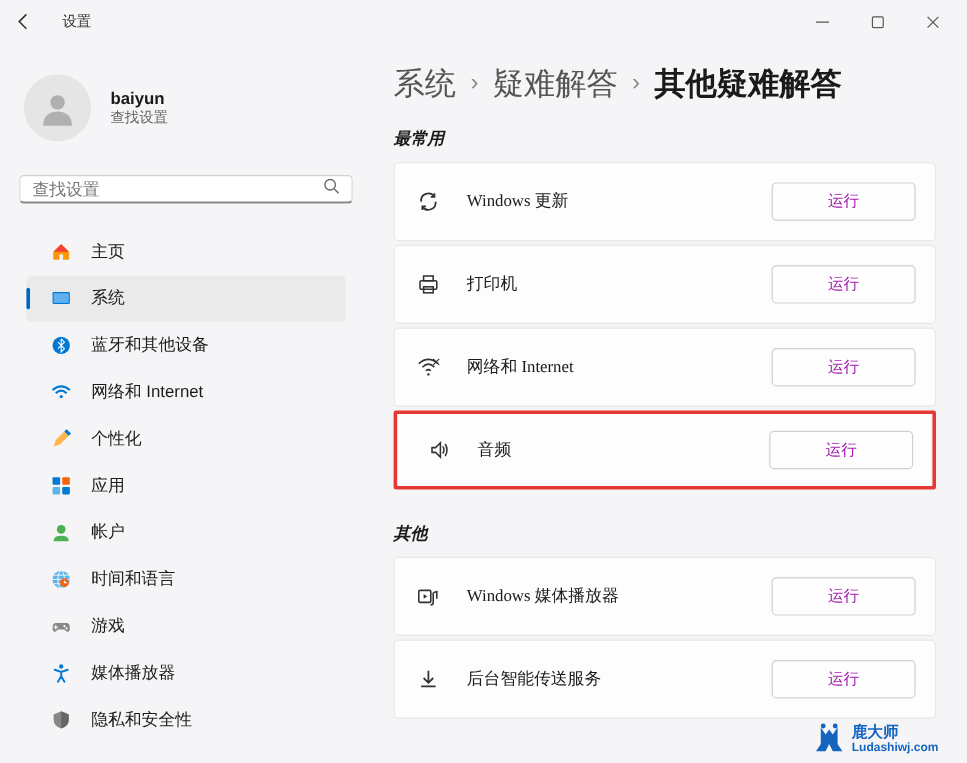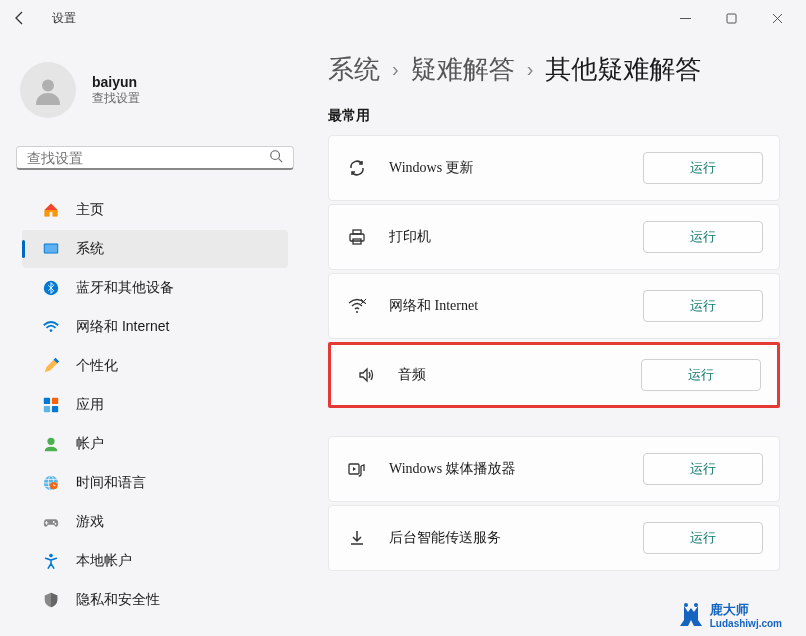--- a/index.html
+++ b/index.html
@@ -166,27 +166,28 @@
     }
     .breadcrumb .bc-link {
       color: #555;
       cursor: pointer;
     }
     .breadcrumb .bc-sep {
       color: #888;
       font-size: 20px;
     }
     .breadcrumb .bc-current {
-      font-weight: 400;
+      font-weight: 700;
     }
     .section-title {
       font-size: 14px;
       font-weight: 600;
       color: #1a1a1a;
       margin: 10px 0 10px 0;
+      font-style: italic;
     }
     .trouble-list {
       display: flex;
       flex-direction: column;
       gap: 3px;
       font-family: Liberation Serif, serif;
     }
     .trouble-item {
       background: #fdfdfd;
       border: 1px solid #e8e8e8;
@@ -216,21 +217,21 @@
       color: #1a1a1a;
       flex: 1;
     }
     .run-btn {
       width: 120px;
       height: 32px;
       border: 1px solid #d0d0d0;
       background: #fefefe;
       border-radius: 4px;
       font-size: 13px;
-      color: #0f766e;
+      color: #a21caf;
       cursor: pointer;
       font-family: inherit;
     }
     .other-section {
       margin-top: 28px;
     }
     .watermark {
       position: absolute;
       bottom: 6px;
       right: 24px;
@@ -401,21 +402,21 @@
           </span>
         <span>游戏</span>
       </li>
       <li class="nav-item">
         <span class="nav-icon">
             <svg width="18" height="18" viewBox="0 0 20 20">
               <circle cx="10" cy="4" r="2" fill="#0078d4"></circle>
               <path d="M4 7 L10 9 L16 7 M10 9 V13 L7 18 M10 13 L13 18" stroke="#0078d4" stroke-width="1.8" fill="none" stroke-linecap="round"></path>
             </svg>
           </span>
-        <span>本地帐户</span>
+        <span>媒体播放器</span>
       </li>
       <li class="nav-item">
         <span class="nav-icon">
             <svg width="18" height="18" viewBox="0 0 20 20">
               <path d="M10 2 L17 5 V10 Q17 16 10 18 Q3 16 3 10 V5 Z" fill="#888"></path>
               <path d="M10 2 L17 5 V10 Q17 16 10 18 V2 Z" fill="#666"></path>
             </svg>
           </span>
         <span>隐私和安全性</span>
       </li>
@@ -473,20 +474,21 @@
               <path d="M4 8 H7 L11 4 V16 L7 12 H4 Z" stroke="#333" stroke-width="1.3" fill="none"></path>
               <path d="M13 7 Q15 10 13 13 M15 5 Q18 10 15 15" stroke="#333" stroke-width="1.3" fill="none"></path>
             </svg>
           </span>
         <span class="trouble-label">音频</span>
         <button class="run-btn">运行</button>
       </div>
     </div>
 
     <div class="other-section">
+      <div class="section-title">其他</div>
       <div class="trouble-list">
         <div class="trouble-item">
           <span class="trouble-icon">
               <svg width="20" height="20" viewBox="0 0 20 20">
                 <rect x="2" y="5" width="10" height="10" rx="1" stroke="#333" stroke-width="1.3" fill="none"></rect>
                 <path d="M6 8 L9 10 L6 12 Z" fill="#333"></path>
                 <path d="M14 7 V15 Q14 17 12 17" stroke="#333" stroke-width="1.3" fill="none"></path>
                 <circle cx="12" cy="17" r="0.5" fill="#333"></circle>
                 <path d="M14 7 L17 6 V12" stroke="#333" stroke-width="1.3" fill="none"></path>
               </svg>

